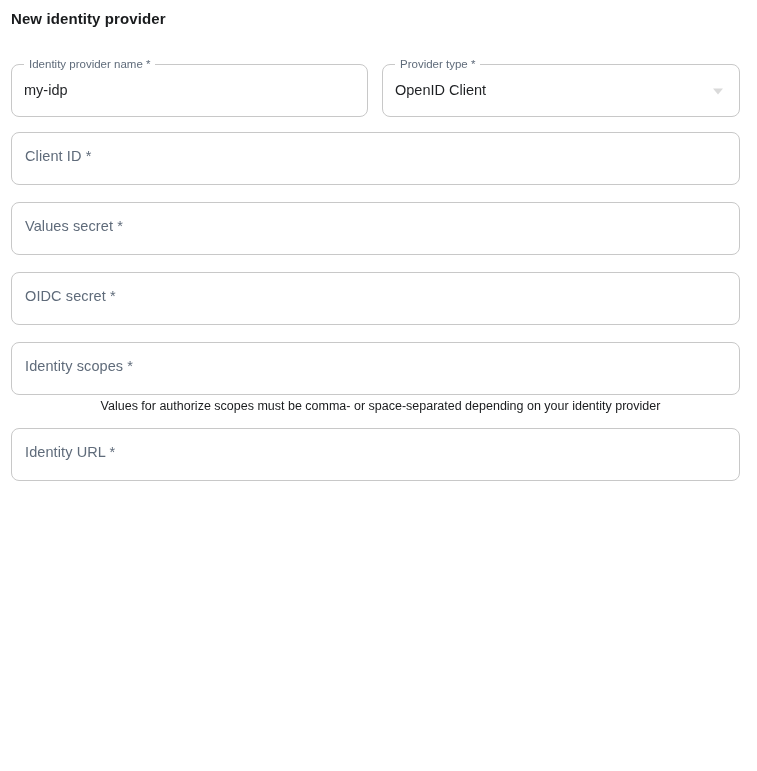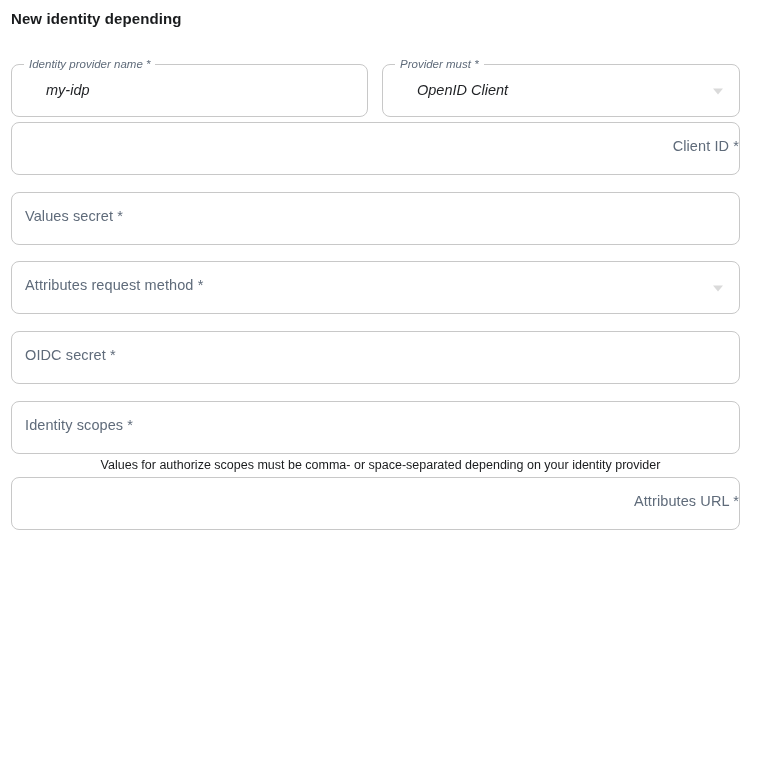--- a/index.html
+++ b/index.html
@@ -31,38 +31,37 @@
     gap: 14px;
     margin-top: 36px;
   }
   .mfield {
     position: relative;
     box-sizing: border-box;
     height: 53px;
     background: #ffffff;
     border: 1px solid #c8c8c8;
     border-radius: 8px;
-    font-style: italic;
   }
   .mfield.w1 { width: 357px; }
   .mfield.w2 { width: 358px; }
   .mlabel {
     position: absolute;
     top: -8px;
     left: 12px;
     padding: 0 5px;
     background: #ffffff;
     font-size: 11.5px;
     line-height: 14px;
     color: #5f6b7a;
     white-space: nowrap;
   }
   .mvalue {
     position: absolute;
-    left: 34px;
+    left: 12px;
     top: 16px;
     font-size: 14.5px;
     line-height: 18px;
     color: #1f2124;
     white-space: nowrap;
   }
   
   .pfield {
     position: relative;
     box-sizing: border-box;
@@ -74,21 +73,21 @@
     align-items: center;
     padding-left: 13px;
     padding-bottom: 5px;
   }
   .plabel {
     font-size: 14.5px;
     color: #5f6b7a;
     letter-spacing: 0.1px;
     white-space: nowrap;
   }
-  .mt15 { margin-top: 5px; justify-content: flex-end; }
+  .mt15 { margin-top: 15px; }
   .mt16 { margin-top: 16px; }
   .mt17 { margin-top: 17px; }
   .chevron {
     position: absolute;
     right: 16px;
     top: 50%;
     transform: translateY(-40%);
     width: 0;
     height: 0;
     border-left: 5px solid transparent;
@@ -102,57 +101,53 @@
     font-size: 12.5px;
     line-height: 14px;
     color: #1a1c1e;
   }
 </style>
 </head>
 <body>
 
 <div class="page">
 
-  <h1 class="page-title">New identity depending</h1>
+  <h1 class="page-title">New identity provider</h1>
 
   <div class="row">
     <div class="mfield w1">
       <span class="mlabel">Identity provider name *</span>
       <span class="mvalue">my-idp</span>
     </div>
     <div class="mfield w2">
-      <span class="mlabel">Provider must *</span>
+      <span class="mlabel">Provider type *</span>
       <span class="mvalue">OpenID Client</span>
       <span class="chevron"></span>
     </div>
   </div>
 
   <div class="pfield mt15">
     <span class="plabel">Client ID *</span>
   </div>
 
   <div class="pfield mt17">
     <span class="plabel">Values secret *</span>
   </div>
 
-  <div class="pfield mt16">
-    <span class="plabel">Attributes request method *</span>
-    <span class="chevron"></span>
-  </div>
 
   <div class="pfield mt17">
     <span class="plabel">OIDC secret *</span>
   </div>
 
   <div class="pfield mt17">
     <span class="plabel">Identity scopes *</span>
   </div>
 
   <div class="helper">Values for authorize scopes must be comma- or space-separated depending on your identity provider</div>
 
   <div class="pfield mt15">
-    <span class="plabel">Attributes URL *</span>
+    <span class="plabel">Identity URL *</span>
   </div>
 
 
 
 
 </div>
 
 </body></html>

